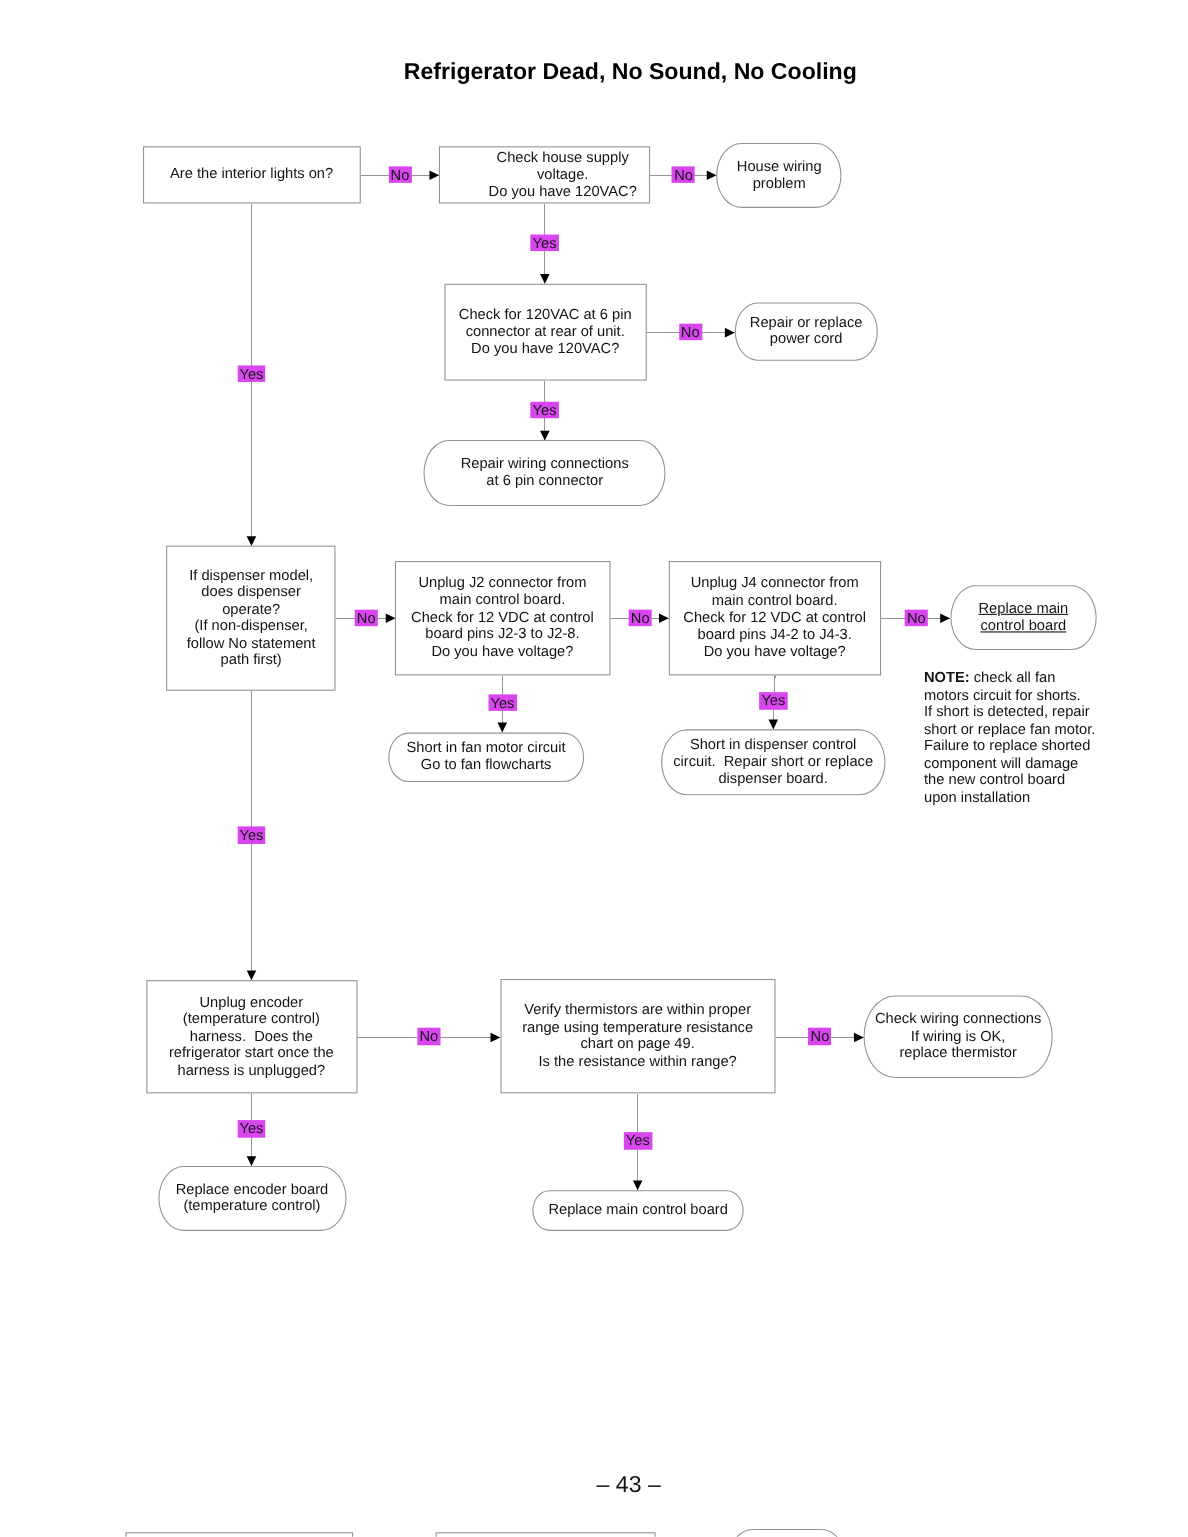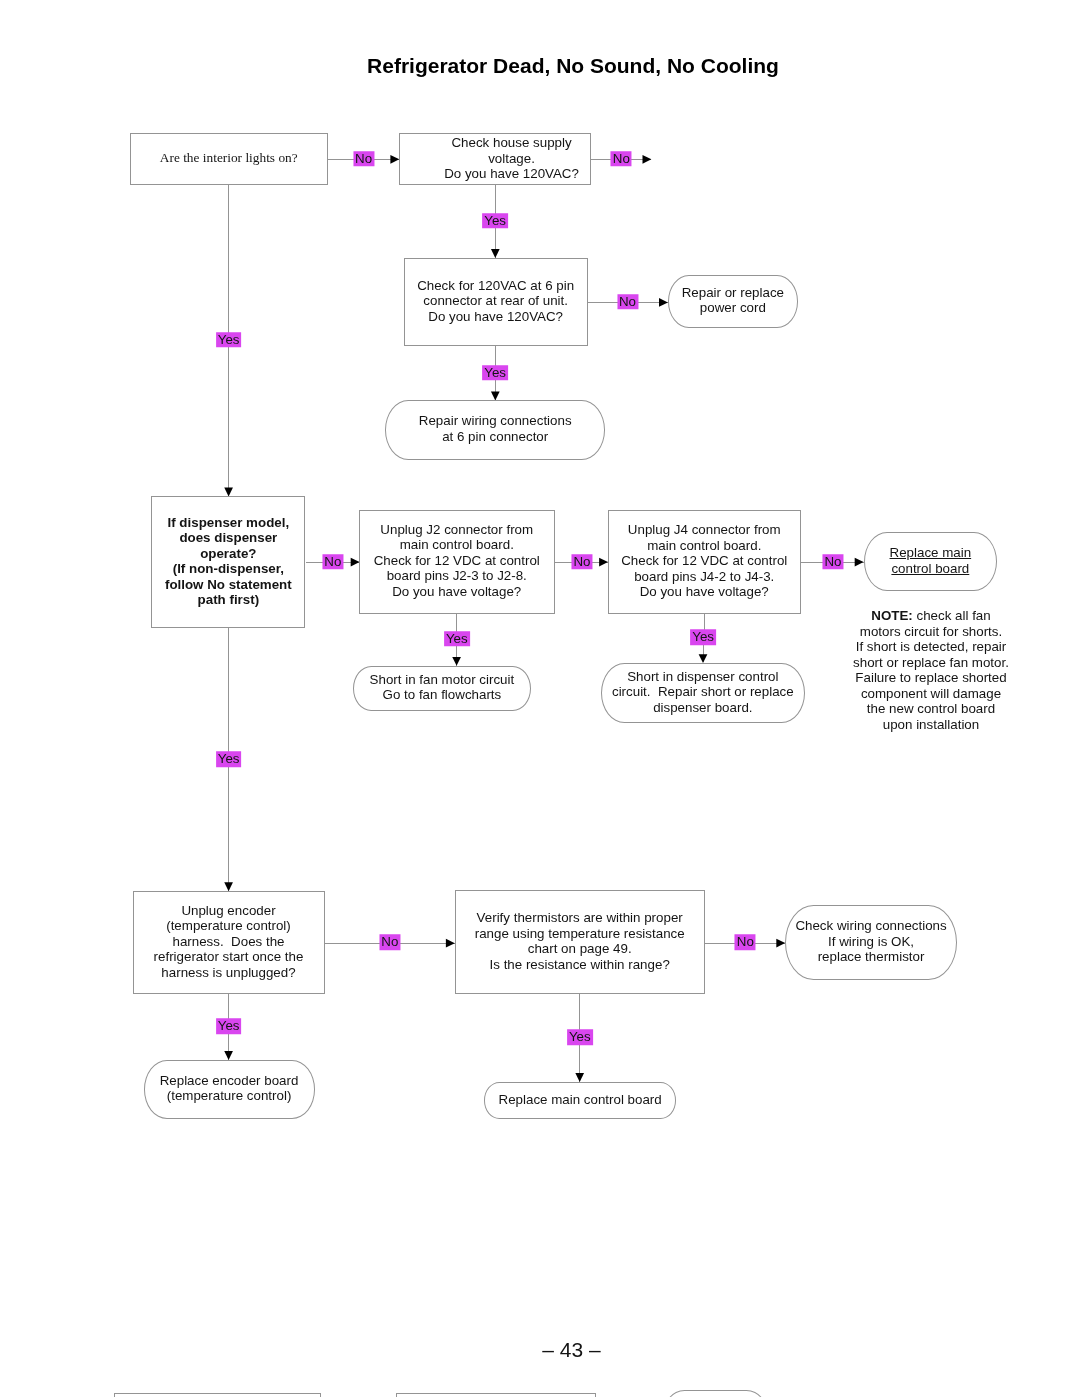--- a/index.html
+++ b/index.html
@@ -16,21 +16,21 @@
         border:1px solid #949494;font-size:13.35px;line-height:15.5px;
         white-space:pre-wrap;color:#141414;}
   .pill{  }
   .elabel{position:absolute;font-size:13.35px;line-height:15.5px;background:#d946ef;
           text-align:center;white-space:nowrap;transform:translate(-50%,-50%);
           padding:0 2px;color:#141414;}
   #chart-title{position:absolute;left:0;top:54.4px;width:1146px;text-align:center;
         font-size:21px;line-height:24px;font-weight:bold;color:#000;}
   #page-number{position:absolute;left:0;top:1337.5px;width:1143px;text-align:center;
         font-size:21px;line-height:24px;color:#141414;}
-  #note{position:absolute;left:840px;top:608px;width:182px;text-align:center;
+  #note{position:absolute;left:840px;top:608px;width:182px;
         font-size:13.35px;line-height:15.5px;white-space:pre-wrap;color:#141414;}
   #note b{font-weight:bold;}
   .stub{position:absolute;box-sizing:border-box;border:1px solid #949494;background:#fff;}
   .stub.pill{border-radius:999px;}
 </style>
 </head>
 <body>
 
 <div id="page">
 
@@ -63,27 +63,27 @@
     <path class="ah" d="M 228.6 891.2 L 224.25 882.3 L 232.95 882.3 Z"></path>
     <line x1="324.5" y1="943.2" x2="454.8" y2="943.2"></line>
     <path class="ah" d="M 454.8 943.2 L 445.9 938.85 L 445.9 947.55 Z"></path>
     <line x1="704.6" y1="943.1" x2="785.2" y2="943.1"></line>
     <path class="ah" d="M 785.2 943.1 L 776.3 938.75 L 776.3 947.45 Z"></path>
     <line x1="228.6" y1="994.0" x2="228.6" y2="1060.0"></line>
     <path class="ah" d="M 228.6 1060.0 L 224.25 1051.1 L 232.95 1051.1 Z"></path>
     <line x1="579.7" y1="994.1" x2="579.7" y2="1082.0"></line>
     <path class="ah" d="M 579.7 1082.0 L 575.35 1073.1 L 584.05 1073.1 Z"></path>
   </svg>
-  <div class="node rect" style="left:129.5px;top:133.0px;width:198.5px;height:52.3px;font-family:Liberation Serif, serif;">Are the interior lights on?</div>
+  <div class="node rect" style="left:129.5px;top:133.0px;width:198.5px;height:52.3px;">Are the interior lights on?</div>
   <div class="node rect" style="left:399.3px;top:133.3px;width:191.5px;height:52.0px;padding-left:33px;">Check house supply voltage.
 Do you have 120VAC?</div>
   <div class="node rect" style="left:403.5px;top:258.0px;width:184.3px;height:88.3px;">Check for 120VAC at 6 pin
 connector at rear of unit.
 Do you have 120VAC?</div>
-  <div class="node rect" style="left:151.2px;top:496.4px;width:154.3px;height:131.4px;font-weight:bold;">If dispenser model,
+  <div class="node rect" style="left:151.2px;top:496.4px;width:154.3px;height:131.4px;">If dispenser model,
 does dispenser
 operate?
 (If non-dispenser,
 follow No statement
 path first)</div>
   <div class="node rect" style="left:359.0px;top:509.8px;width:195.5px;height:103.8px;text-align:center;">Unplug J2 connector from
 main control board.
 Check for 12 VDC at control
 board pins J2-3 to J2-8.
 Do you have voltage?</div>
@@ -94,20 +94,22 @@
 Do you have voltage?</div>
   <div class="node rect" style="left:132.5px;top:891.2px;width:192.0px;height:102.8px;">Unplug encoder
 (temperature control)
 harness.  Does the
 refrigerator start once the
 harness is unplugged?</div>
   <div class="node rect" style="left:454.8px;top:890.4px;width:249.8px;height:103.7px;">Verify thermistors are within proper
 range using temperature resistance
 chart on page 49.
 Is the resistance within range?</div>
+  <div class="node pill" style="left:651.4px;top:130.0px;width:114.0px;height:59.1px;border-radius:23.09px/29.55px;">House wiring
+problem</div>
   <div class="node pill" style="left:667.9px;top:275.2px;width:129.9px;height:52.5px;border-radius:20.84px/26.25px;">Repair or replace
 power cord</div>
   <div class="node pill" style="left:384.9px;top:400.2px;width:220.6px;height:59.6px;border-radius:23.26px/29.8px;">Repair wiring connections
 at 6 pin connector</div>
   <div class="node pill" style="left:863.6px;top:532.2px;width:133.5px;height:59.1px;border-radius:23.09px/29.55px;text-decoration:underline;">Replace main
 control board</div>
   <div class="node pill" style="left:353px;top:665.8px;width:177.8px;height:44.8px;border-radius:18.2px/22.4px;">Short in fan motor circuit
 Go to fan flowcharts</div>
   <div class="node pill" style="left:785.2px;top:905.2px;width:171.7px;height:75.0px;border-radius:28.53px/37.5px;">Check wiring connections
 If wiring is OK,

